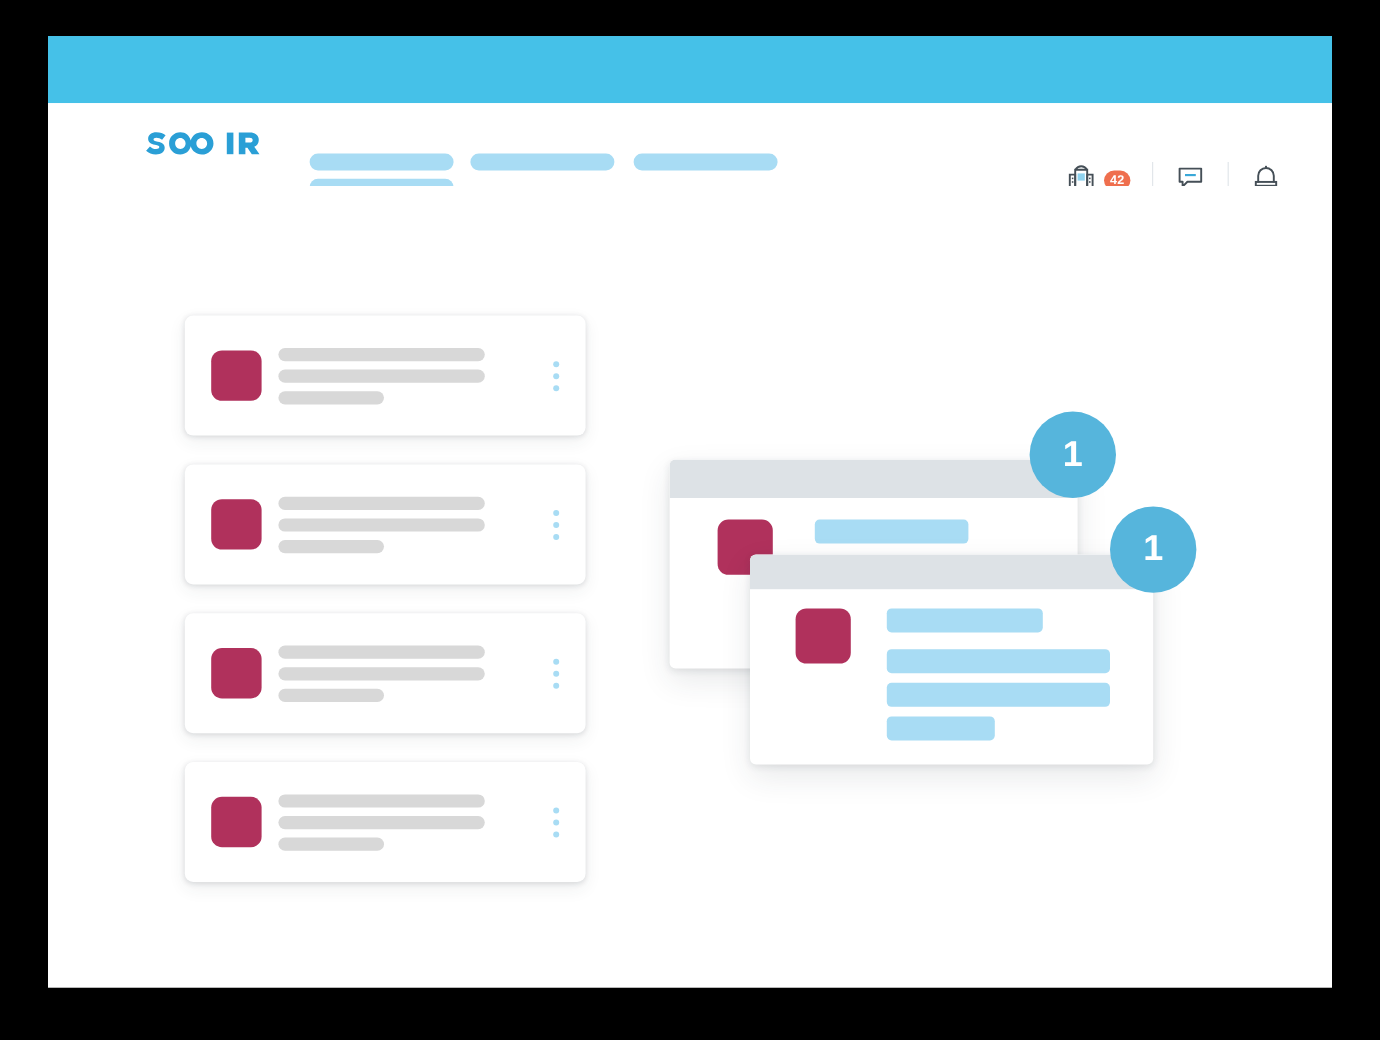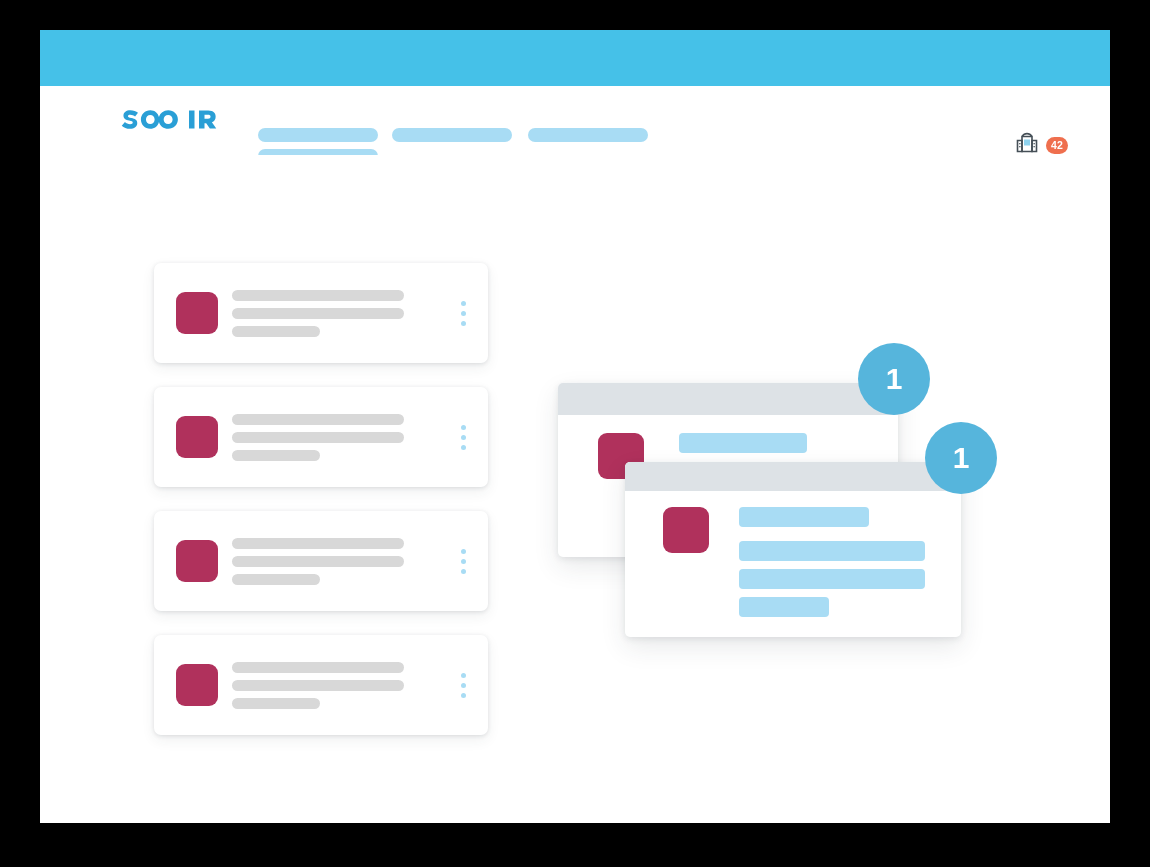--- a/index.html
+++ b/index.html
@@ -83,21 +83,20 @@
   #nav-item-2 .nav-pill { width: 120px; }
 
   
   #header-actions {
     position: absolute;
     right: 24px;
     top: 44px;
     display: flex;
     align-items: center;
     height: 40px;
-    flex-direction: column;
   }
   .hdr-action {
     position: relative;
     display: flex;
     align-items: center;
     justify-content: center;
     padding: 0 18px;
     height: 34px;
   }
   .hdr-divider {

